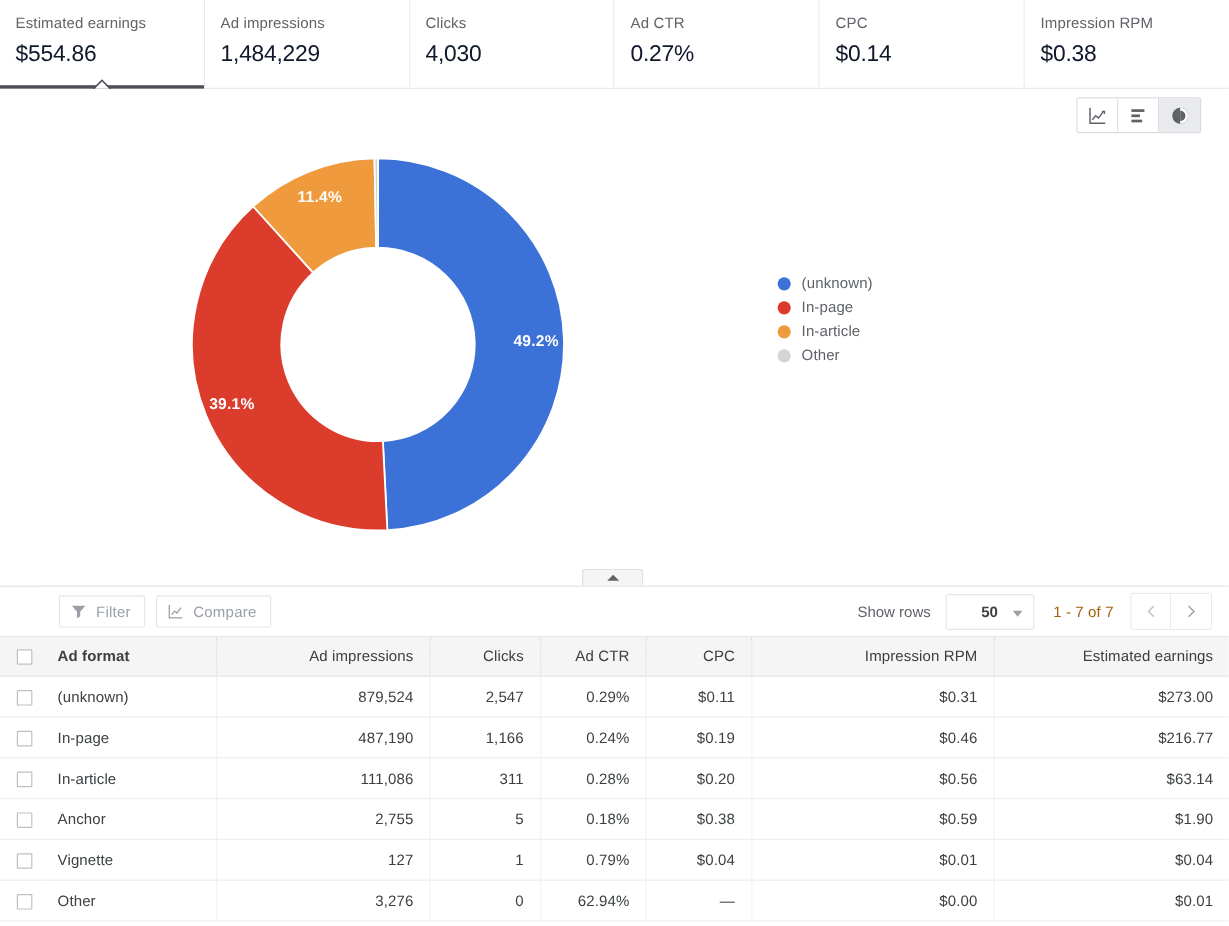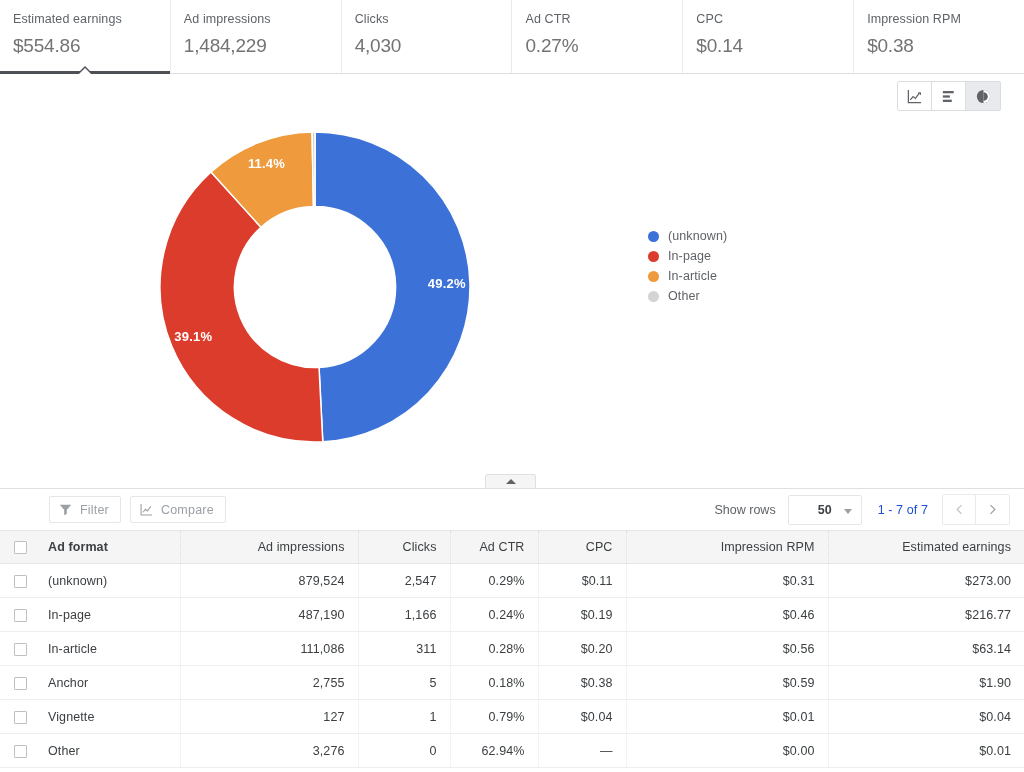--- a/index.html
+++ b/index.html
@@ -30,21 +30,21 @@
   }
   .metric-card:last-child { border-right: none; }
   .metric-label {
     font-size: 12.5px;
     color: #5f6368;
     line-height: 16px;
     letter-spacing: .1px;
   }
   .metric-value {
     font-size: 19px;
-    color: #737373;
+    color: #0f172a;
     line-height: 28px;
     margin-top: 5px;
     letter-spacing: -.2px;
   }
   .metric-card.selected::after {
     content: "";
     position: absolute;
     left: 0; right: 0; bottom: -1px;
     height: 3px;
     background: #4d5156;
@@ -218,21 +218,21 @@
   .rows-select .chev {
     position: absolute;
     right: 9px; top: 13px;
     width: 0; height: 0;
     border-left: 4px solid transparent;
     border-right: 4px solid transparent;
     border-top: 5px solid #9aa0a6;
   }
   .page-range {
     font-size: 12.5px;
-    color: #1d4ed8;
+    color: #a16207;
     margin-right: 14px;
     letter-spacing: .1px;
   }
   .pager {
     display: flex;
     border: 1px solid #e8eaed;
     border-radius: 2px;
     overflow: hidden;
   }
   .pager-btn {

